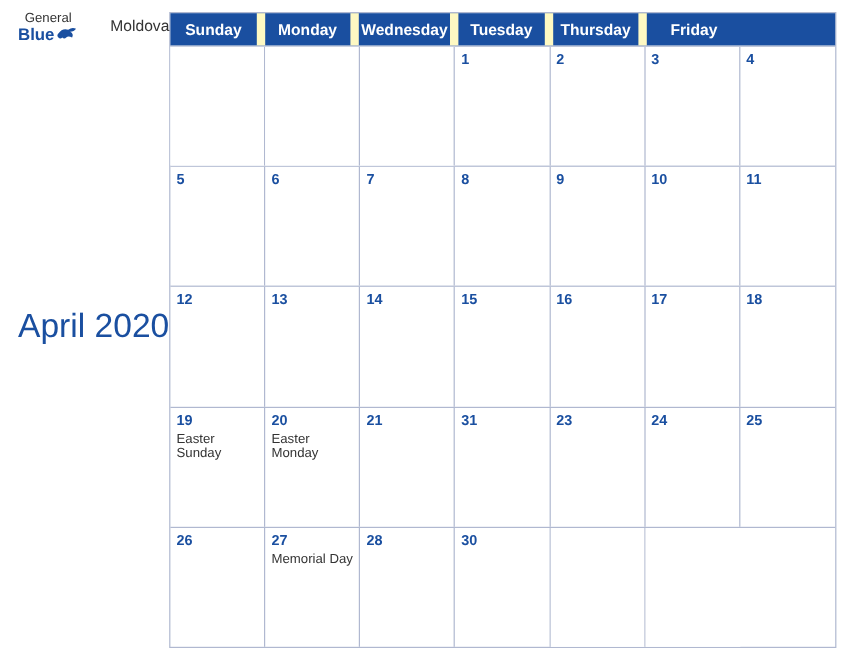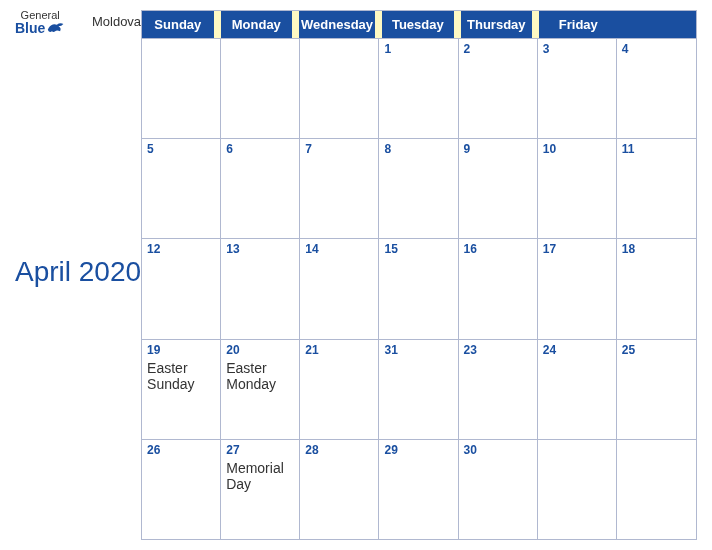--- a/index.html
+++ b/index.html
@@ -116,21 +116,21 @@
     .cal-cell.empty {
       background: #fff;
     }
     .day-num {
       font-size: 12px;
       font-weight: bold;
       color: #1a4fa0;
       margin-bottom: 2px;
     }
     .day-event {
-      font-size: 14px;
+      font-size: 11px;
       color: #333;
       margin-top: 1px;
     }
     .cal-week:first-child .cal-cell {
       border-top: none;
     }
   </style>
 </head>
 <body>
 
@@ -252,23 +252,20 @@
             <div class="day-num">26</div>
           </div>
           <div class="cal-cell">
             <div class="day-num">27</div>
             <div class="day-event">Memorial Day</div>
           </div>
           <div class="cal-cell">
             <div class="day-num">28</div>
           </div>
           <div class="cal-cell">
-            <div class="day-num">29</div>
-          </div>
-          <div class="cal-cell">
             <div class="day-num">30</div>
           </div>
           <div class="cal-cell empty"></div>
           <div class="cal-cell empty"></div>
         </div>
       </div>
   </div>
 </div>
 
 </body></html>

